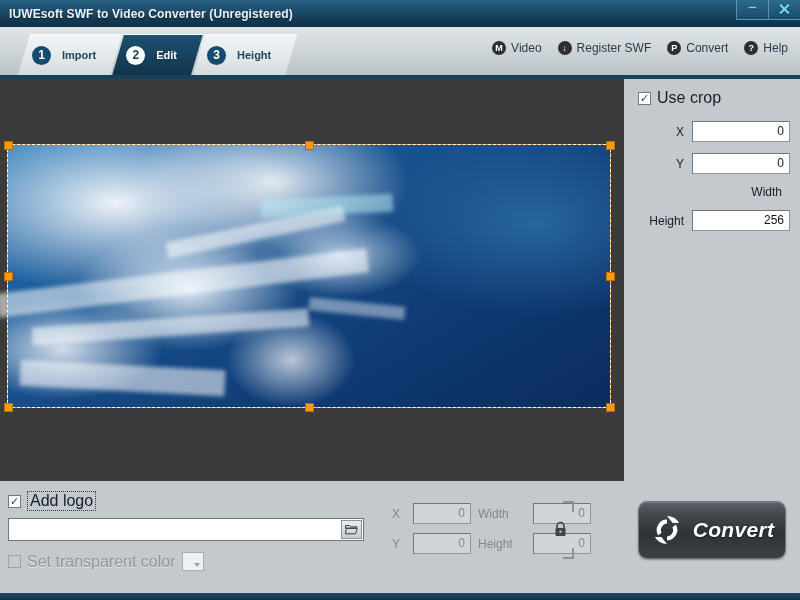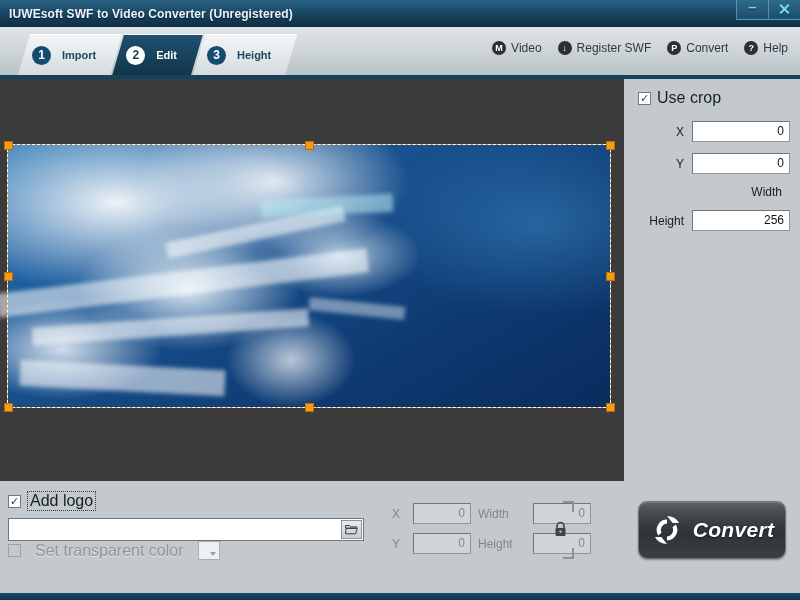--- a/index.html
+++ b/index.html
@@ -210,21 +210,21 @@
     display: flex; align-items: center; justify-content: flex-end;
     padding-right: 1px;
   }
   .browse {
     width: 21px; height: 19px;
     background: linear-gradient(to bottom,#e9edef,#c6cdd1);
     border: 1px solid #8b9398;
     display: flex; align-items: center; justify-content: center;
     cursor: pointer;
   }
-  .transrow { display: flex; align-items: center; gap: 14px; margin-top: 0; }
+  .transrow { display: flex; align-items: center; gap: 6px; margin-top: 11px; }
   .colorbox {
     width: 22px; height: 19px;
     background: #eef1f2;
     border: 1px solid #a8afb3;
     position: relative;
     cursor: pointer;
   }
   .colorbox:after {
     content: ""; position: absolute; right: 3px; bottom: 3px;
     border-left: 3px solid transparent; border-right: 3px solid transparent;

